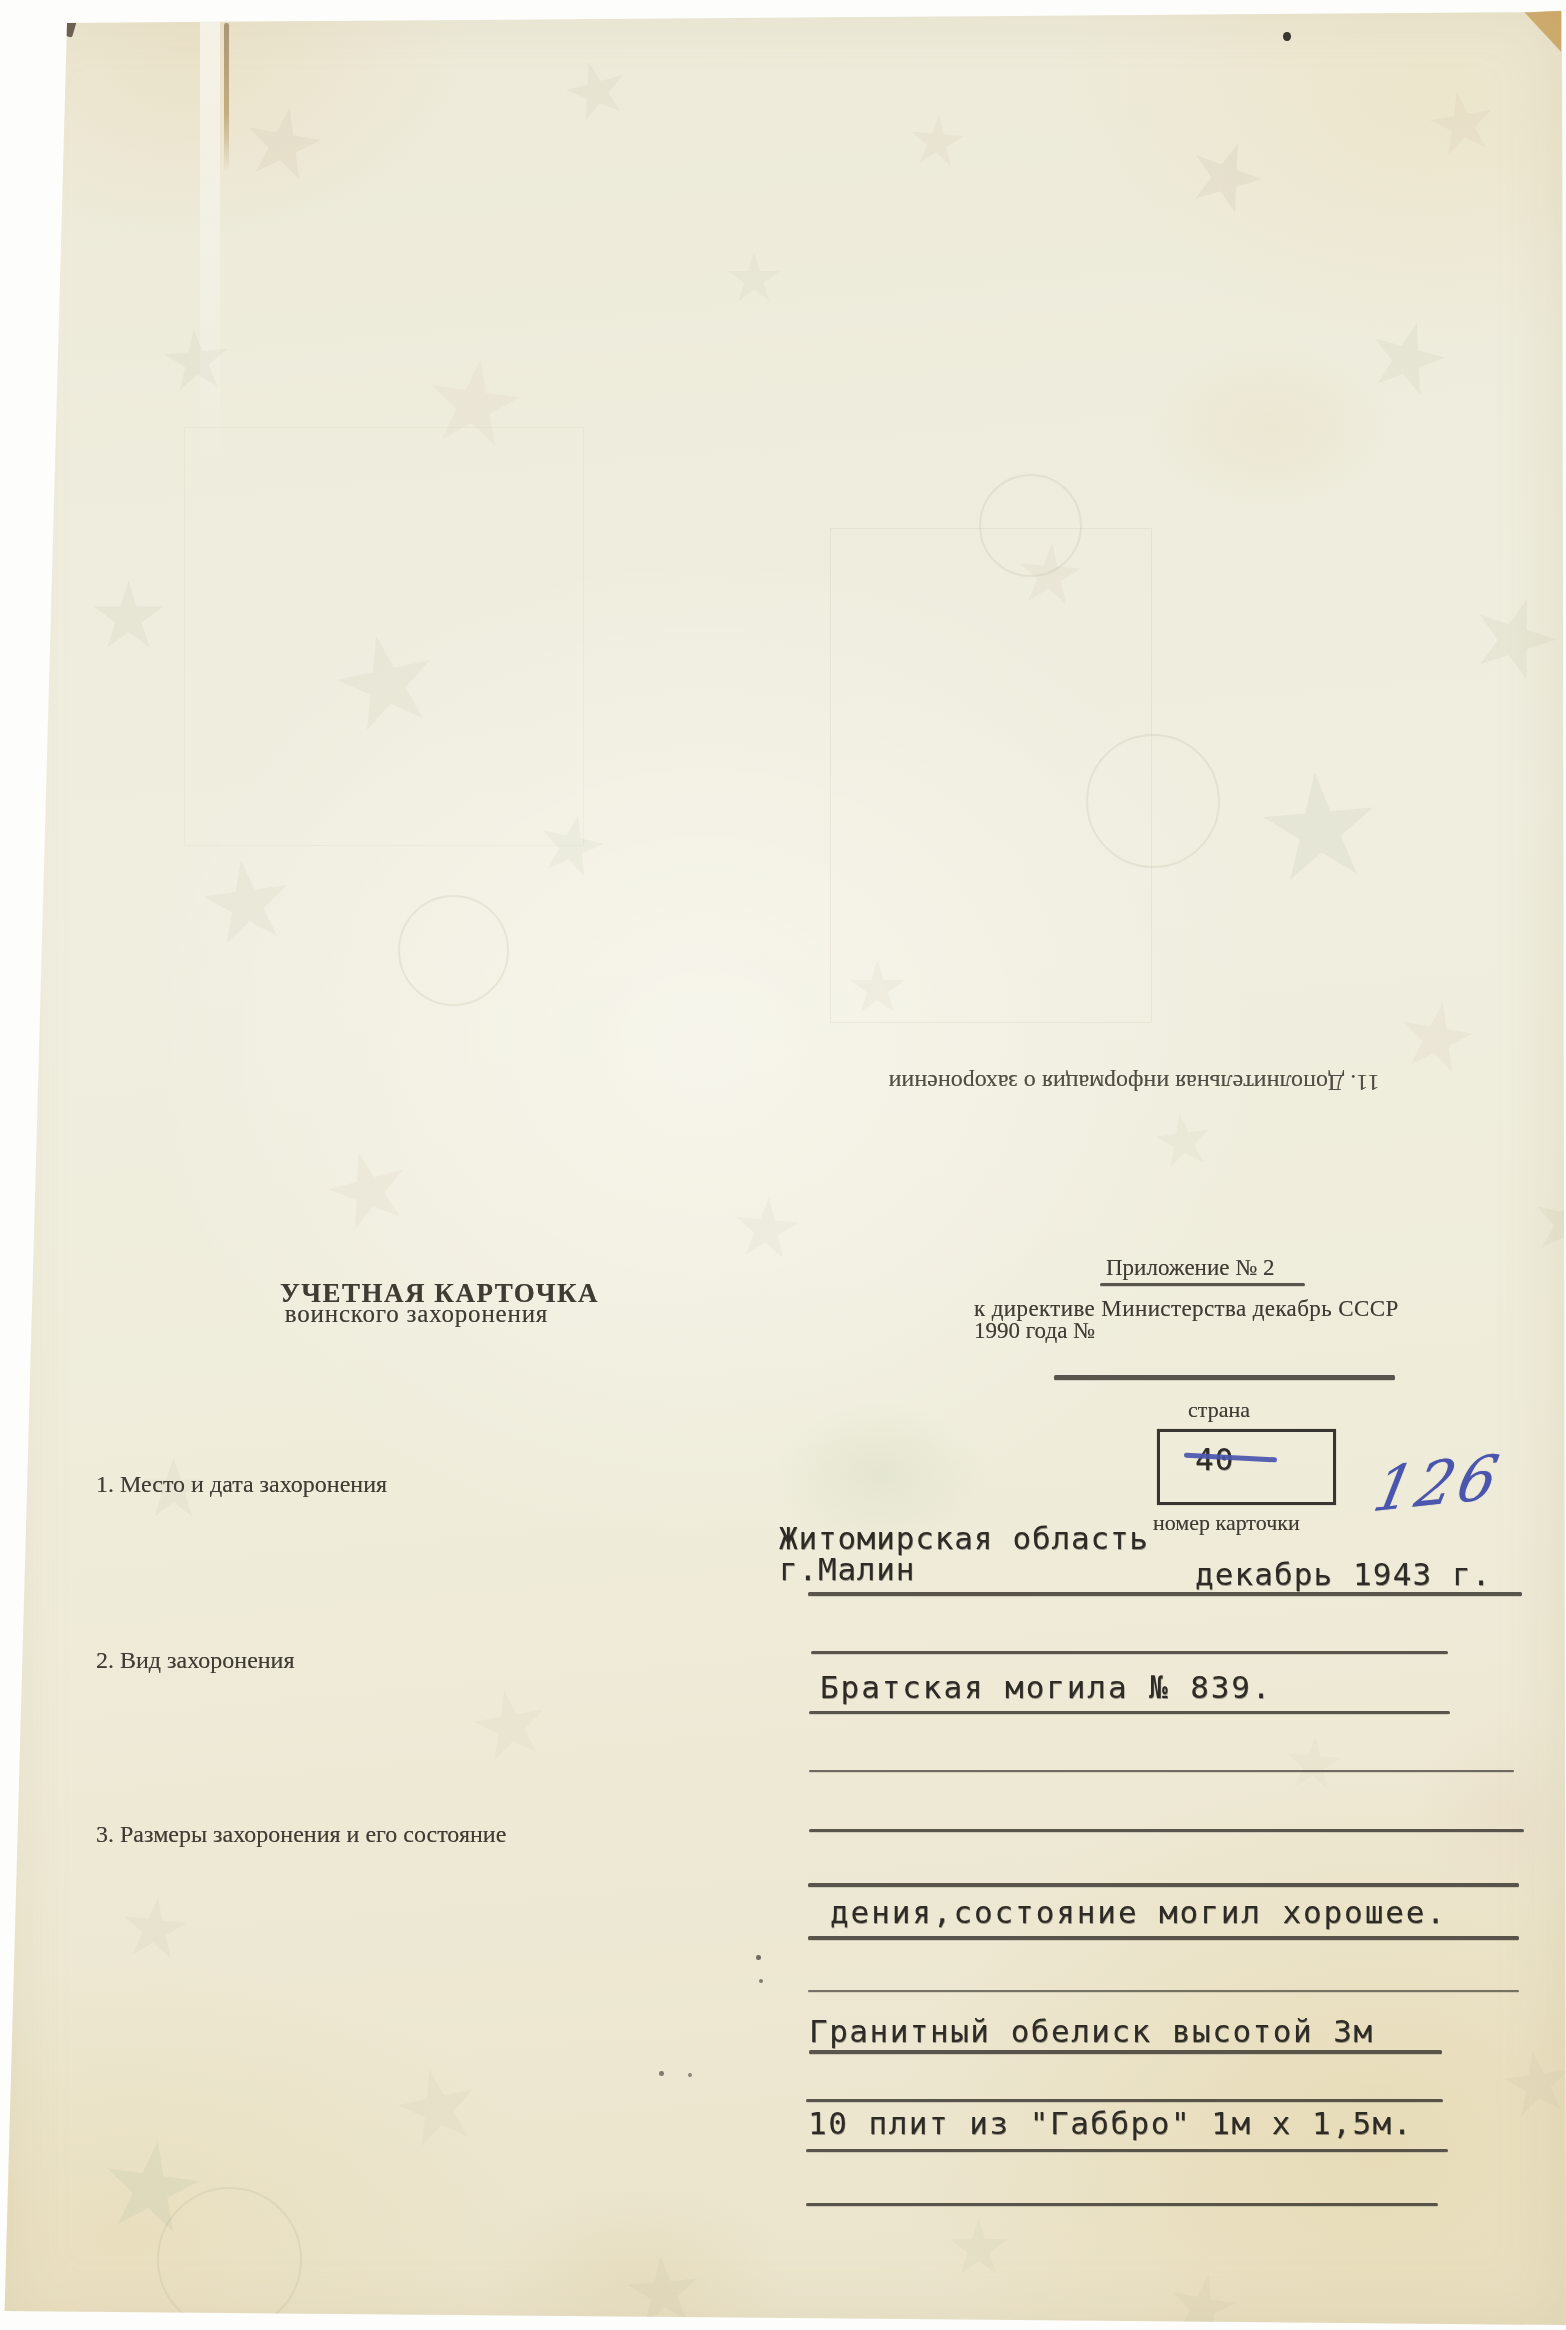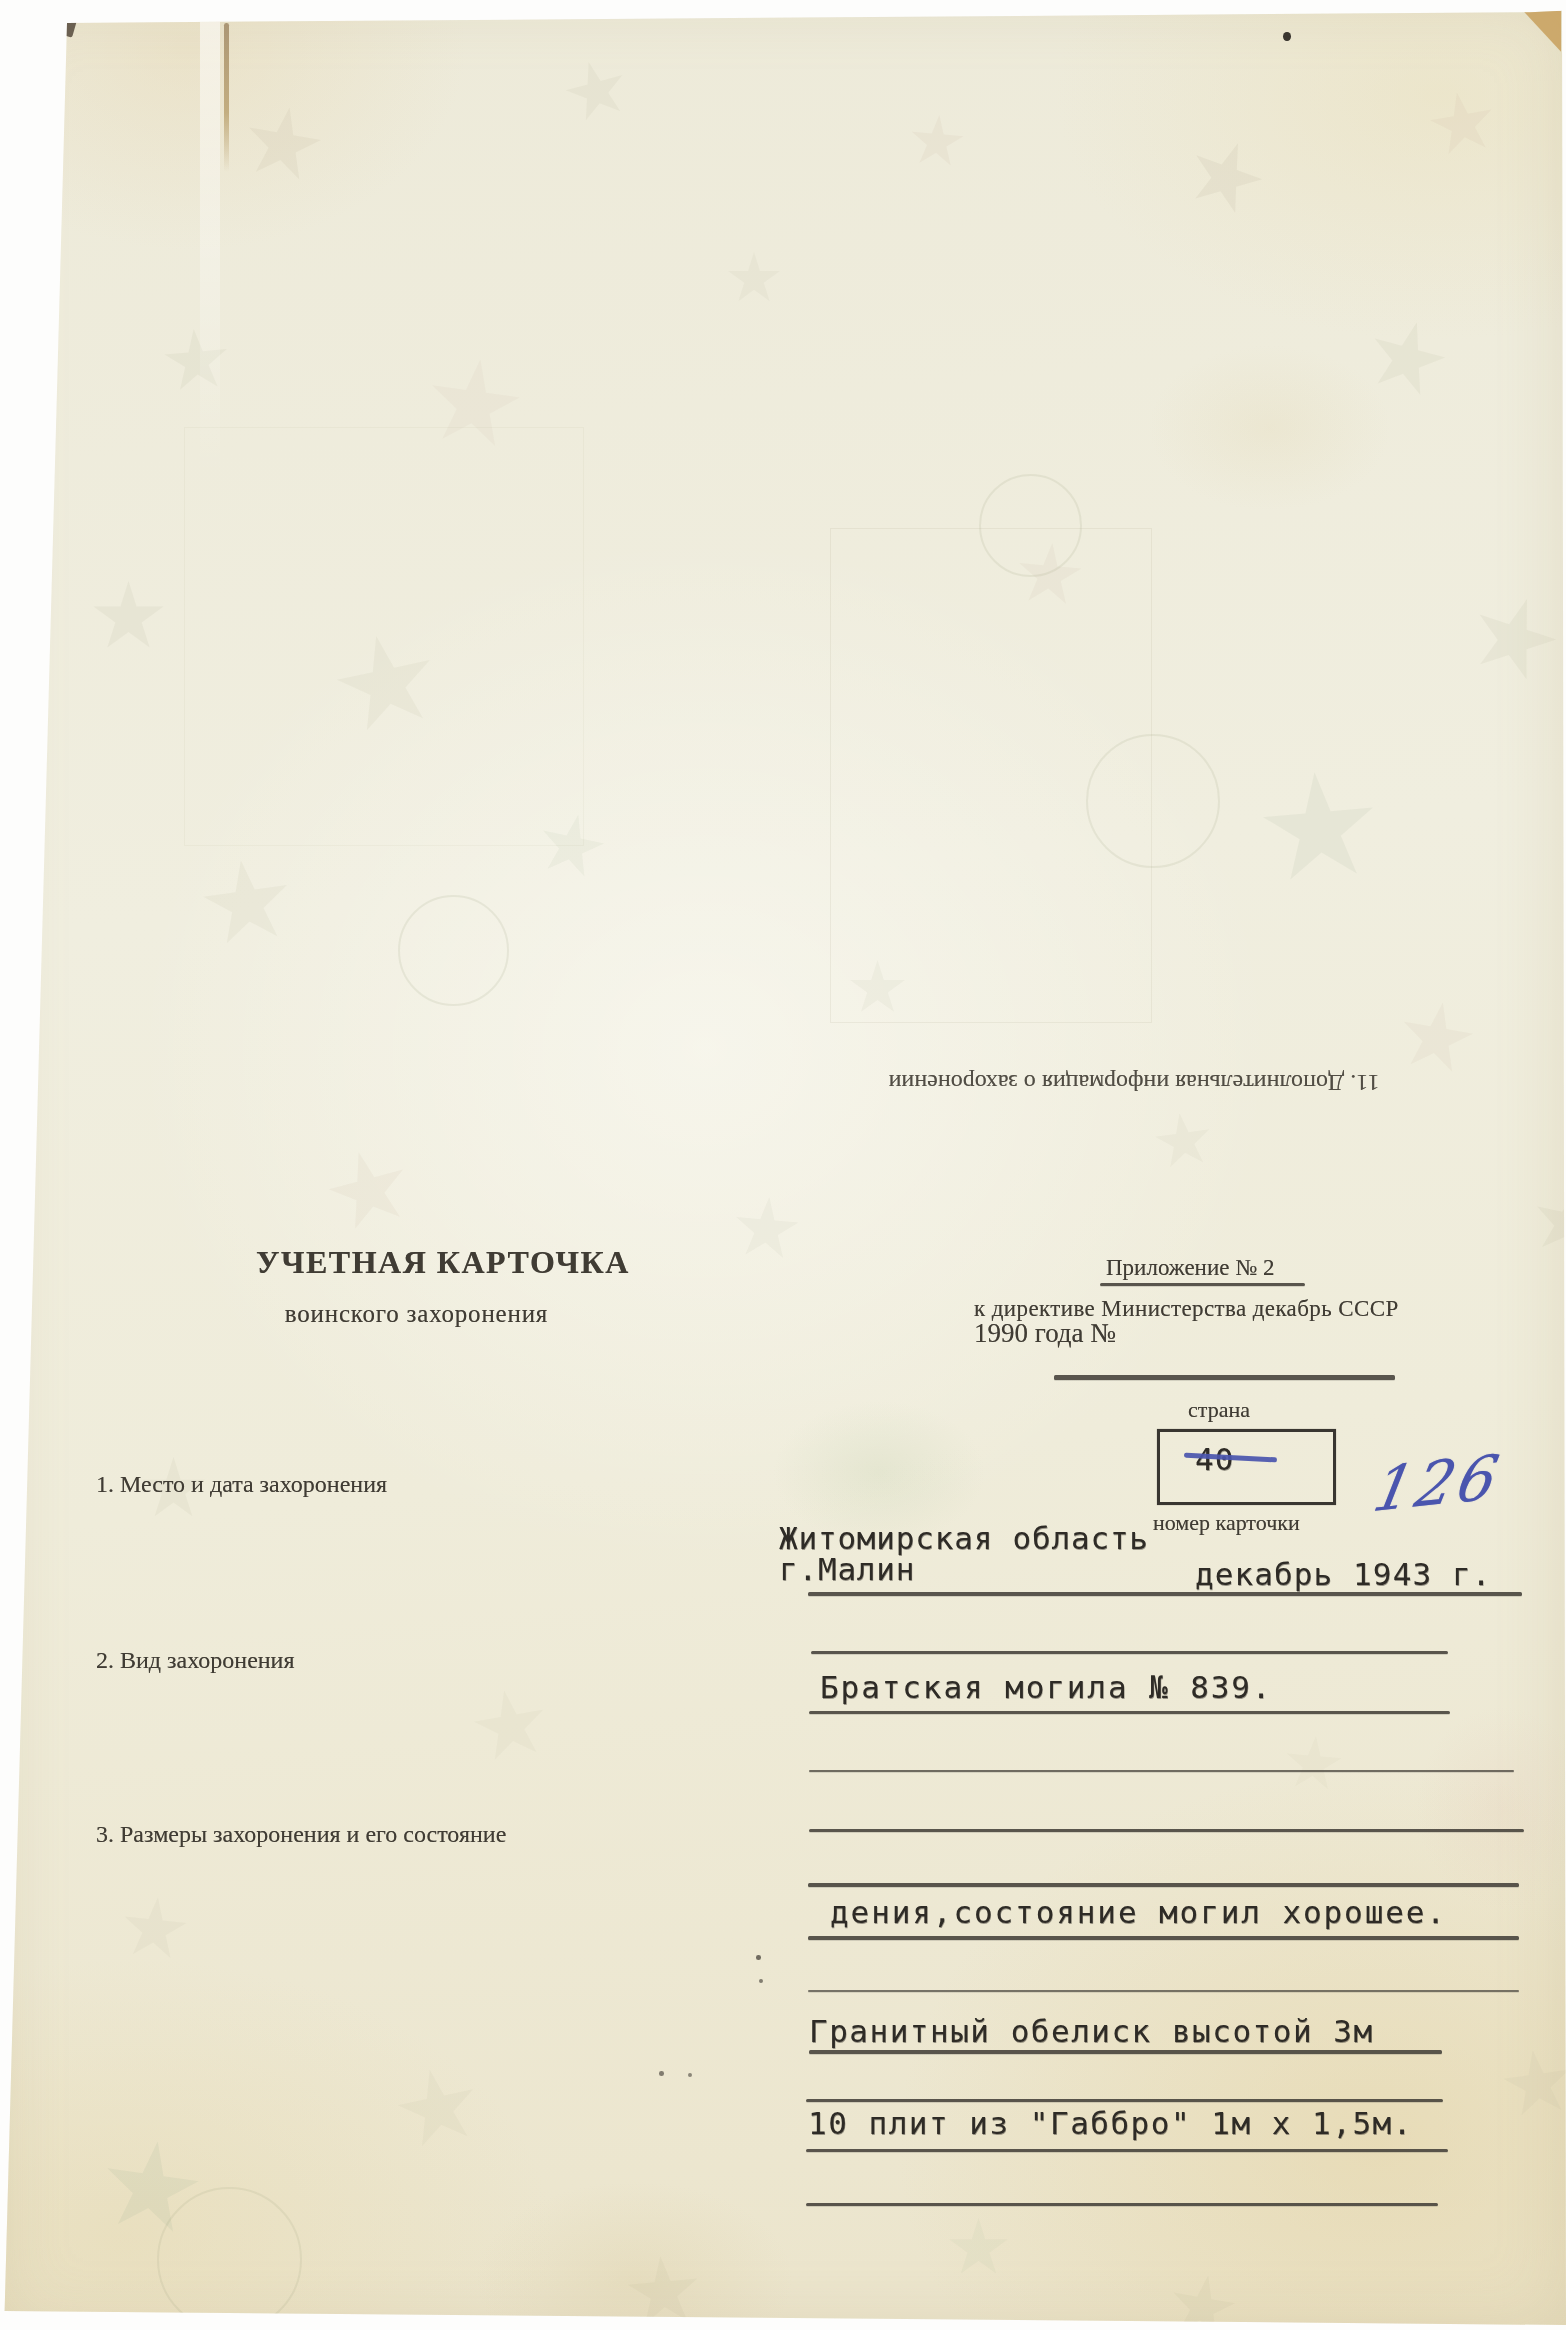--- a/index.html
+++ b/index.html
@@ -101,27 +101,27 @@
     <div class="abs" style="left:200px;top:20px;width:20px;height:459px;background:linear-gradient(rgba(255,255,255,.55),rgba(255,255,255,0));"></div>
     <div class="abs" style="left:1523px;top:10.7px;width:38px;height:41px;background:#c59b55;opacity:.8;clip-path:polygon(0 0,100% 0,100% 100%);"></div>
     <div class="speck" style="left:1283px;top:32px;width:7.6px;height:9.2px;"></div>
     <div class="speck" style="left:756px;top:1955px;width:4.6px;height:4.6px;opacity:.7;"></div>
     <div class="speck" style="left:759px;top:1979px;width:3.8px;height:3.8px;opacity:.6;"></div>
     <div class="speck" style="left:659px;top:2071px;width:4.6px;height:4.6px;opacity:.6;"></div>
     <div class="speck" style="left:688px;top:2073px;width:3.8px;height:3.8px;opacity:.55;"></div>
 
     <div class="abs printed rot180" style="left:809px;top:1069px;width:650px;font-size:24px;text-align:center;opacity:.9;">11. Дополнительная информация о захоронении</div>
 
-    <div class="abs printed" style="left:256px;top:1244px;width:367px;text-align:center;font-size:32px;font-weight:bold;letter-spacing:1.5px;">УЧЕТНАЯ КАРТОЧКА</div>
+    <div class="abs printed" style="left:256px;top:1278px;width:367px;text-align:center;font-size:27px;font-weight:bold;letter-spacing:1.5px;">УЧЕТНАЯ КАРТОЧКА</div>
     <div class="abs printed" style="left:233px;top:1300px;width:367px;text-align:center;font-size:25px;letter-spacing:0.8px;">воинского захоронения</div>
 
     <div class="abs printed small-print" style="left:1106px;top:1255px;font-size:23px;">Приложение № 2</div>
     <div class="rule" style="left:1100px;top:1283px;width:205px;height:3.1px;"></div>
     <div class="abs printed" style="left:974px;top:1296px;font-size:23px;letter-spacing:0.4px;">к директиве Министерства декабрь СССР</div>
-    <div class="abs printed" style="left:974px;top:1318px;font-size:27px;">1990 года №</div>
+    <div class="abs printed" style="left:974px;top:1318px;font-size:23px;">1990 года №</div>
     <div class="rule" style="left:1054px;top:1375px;width:341px;height:4.6px;"></div>
 
     <div class="abs printed small-print" style="left:1188px;top:1397px;">страна</div>
     <div class="numbox" style="left:1157px;top:1429px;width:173px;height:70px;"></div>
     <div class="abs typed" style="left:1195px;top:1441px;">40</div>
     <div class="strike" style="left:1184px;top:1455px;width:93px;"></div>
     <div class="abs hand" style="left:1375px;top:1448px;transform:rotate(-6deg) skewX(-18deg);">126</div>
     <div class="abs printed small-print" style="left:1153px;top:1510px;">номер карточки</div>
 
     <div class="abs printed lbl" style="left:96px;top:1471px;">1. Место и дата захоронения</div>

